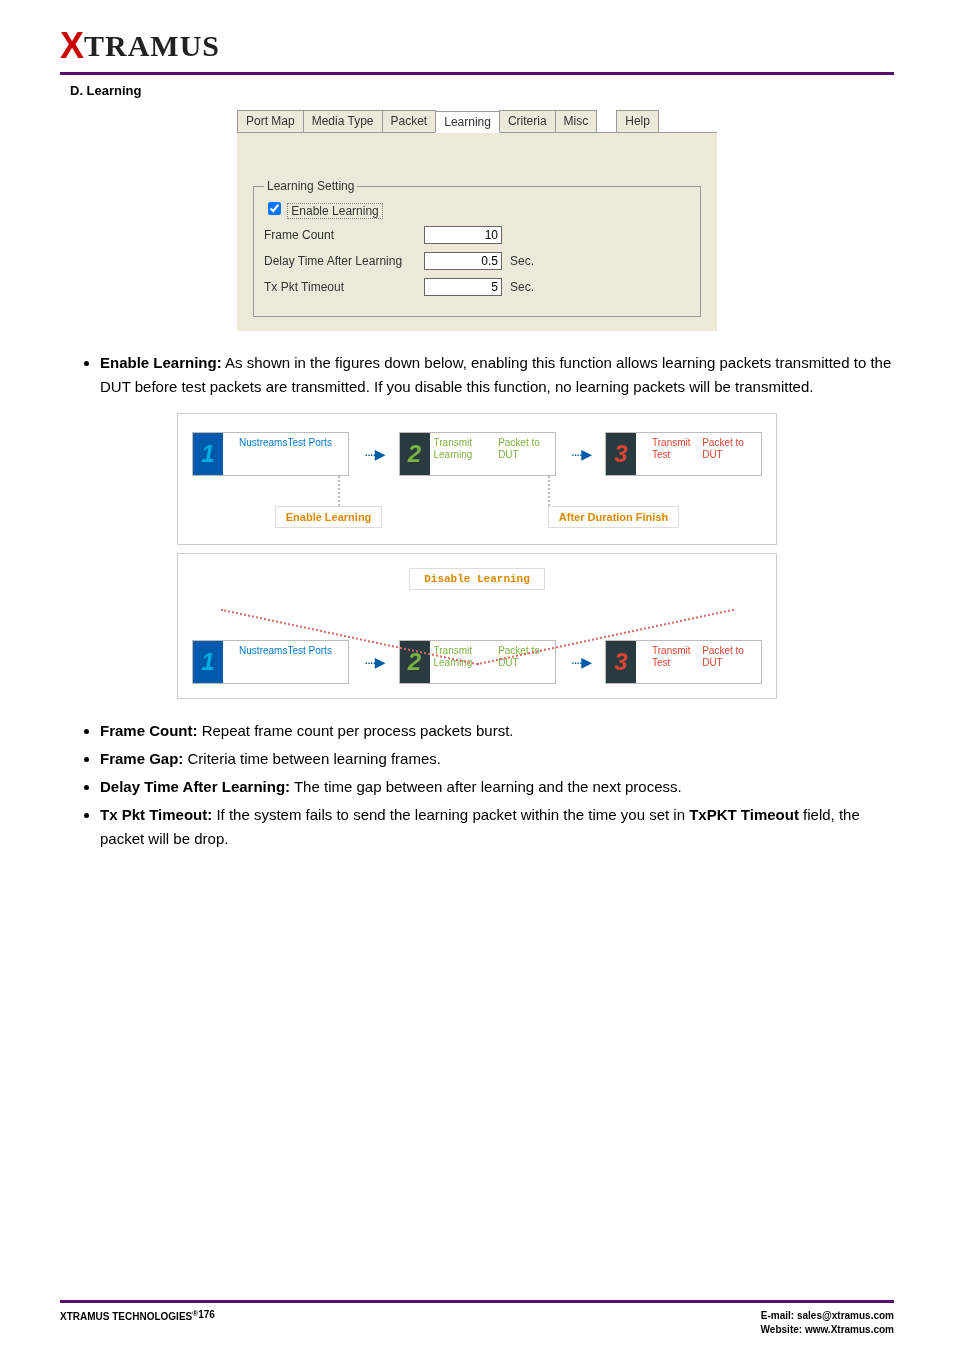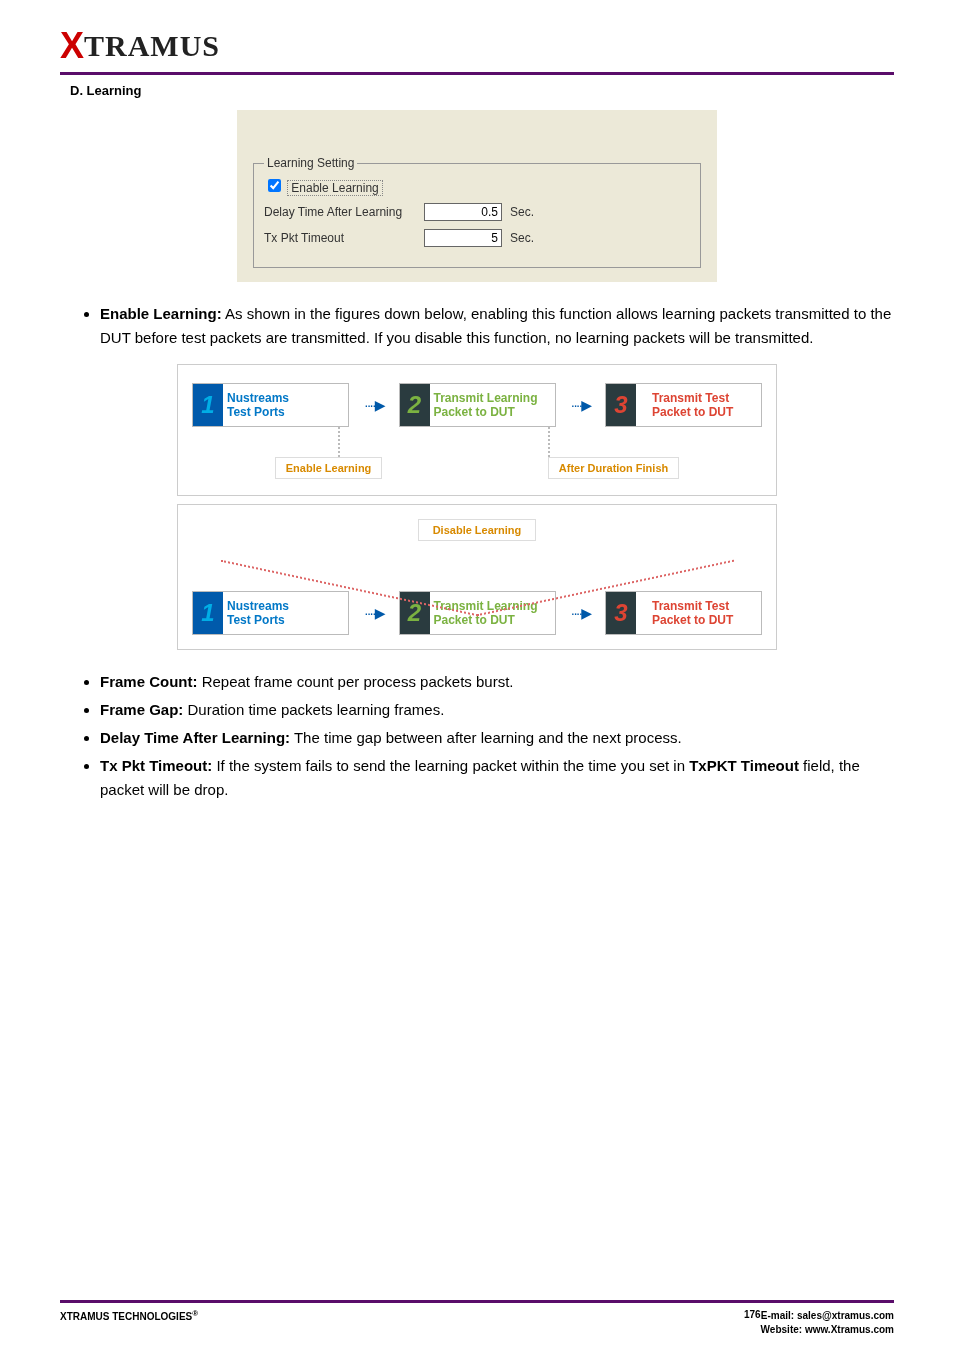--- a/index.html
+++ b/index.html
@@ -153,24 +153,24 @@
     font-family: "Arial Black", sans-serif;
   }
   .flow-bluebg { background: #005aab; }
   .flow-num-blue { color: #00aee6; }
   .flow-darkbg { background: #2a3b3f; }
   .flow-num-green { color: #7bb241; }
   .flow-num-red { color: #d43; }
   .flow-text {
     flex: 1;
     padding: 4px 4px;
-    font-size: 12px;
-    font-weight: bold;
-    display: flex;
-    flex-direction: column;
+    font-size: 10px;
+    font-weight: normal;
+    display: flex;
+    flex-direction: row;
     justify-content: center;
     line-height: 1.2;
   }
   .flow-text-blue { color: #0278c7; }
   .flow-text-green { color: #7bb241; }
   .flow-text-red { color: #d43; padding-left: 16px; }
   .flow-arrow {
     color: #0059a9;
     font-size: 14px;
     width: 30px;
@@ -192,20 +192,21 @@
   .disable-container {
     width: 600px;
     margin: 8px auto 20px auto;
     border: 1px solid #ccc;
     padding: 14px 14px;
     box-sizing: border-box;
   }
   .disable-label {
     text-align: center;
     margin-bottom: 6px;
+    font-family: Liberation Mono, monospace;
   }
   .disable-label span {
     font-size: 11px;
     font-weight: bold;
     color: #d88a00;
     padding: 4px 14px;
     border: 1px solid #ddd;
     background: #fff;
     display: inline-block;
   }
@@ -236,21 +237,21 @@
     border-top: 3px solid #5a0d6a;
     margin: 0 0 6px 0;
   }
   .footer-row {
     display: flex;
     justify-content: space-between;
     font-size: 10px;
     font-weight: bold;
   }
   .footer-left {}
-  .footer-center { text-align: right; flex:1; }
+  .footer-center { text-align: left; flex:1; }
   .footer-right { text-align: right; line-height: 1.4; }
   .sup { font-size: 8px; vertical-align: super; }
   .dotted-v {
     border-left: 2px dotted #bbb;
     height: 30px;
     position: absolute;
   }
 </style>
 </head>
 <body>
@@ -258,28 +259,41 @@
 <div class="page">
   <div class="logo-bar">
     <span class="logo-x">X</span>
     <span class="logo-rest">TRAMUS</span>
   </div>
   <hr class="hr-thick">
 
   <div class="section-title">D. Learning</div>
 
   <div class="tab-block">
+    <div class="tabs">
+      <div class="tab">Port Map</div>
+      <div class="tab">Media Type</div>
+      <div class="tab">Packet</div>
+      <div class="tab active">Learning</div>
+      <div class="tab">Criteria</div>
+      <div class="tab">Misc</div>
+      <div class="tab help">Help</div>
+    </div>
     <div class="tab-content">
       <fieldset class="learning">
         <legend>Learning Setting</legend>
         <div class="cb-row">
           <input type="checkbox" checked="" style="">
           <label>Enable Learning</label>
         </div>
         <div class="field-row">
+          <span class="field-label">Frame Count</span>
+          <input class="field-input" value="10" style="">
+        </div>
+        <div class="field-row">
           <span class="field-label">Delay Time After Learning</span>
           <input class="field-input" value="0.5" style="">
           <span>Sec.</span>
         </div>
         <div class="field-row">
           <span class="field-label">Tx Pkt Timeout</span>
           <input class="field-input" value="5" style="">
           <span>Sec.</span>
         </div>
       </fieldset>
@@ -356,21 +370,21 @@
         </div>
       </div>
     </div>
   </div>
 
   <ul class="bullets">
     <li>
       <b>Frame Count:</b><span> Repeat frame count per process packets burst.</span>
     </li>
     <li>
-      <b>Frame Gap:</b><span> Duration time packets learning frames.</span>
+      <b>Frame Gap:</b><span> Criteria time between learning frames.</span>
     </li>
     <li>
       <b>Delay Time After Learning:</b><span> The time gap between after learning and the next process.</span>
     </li>
     <li>
       <b>Tx Pkt Timeout:</b><span> If the system fails to send the learning packet within the time you set in </span><b>TxPKT Timeout</b><span> field, the packet will be drop.</span>
     </li>
   </ul>
 </div>
 

